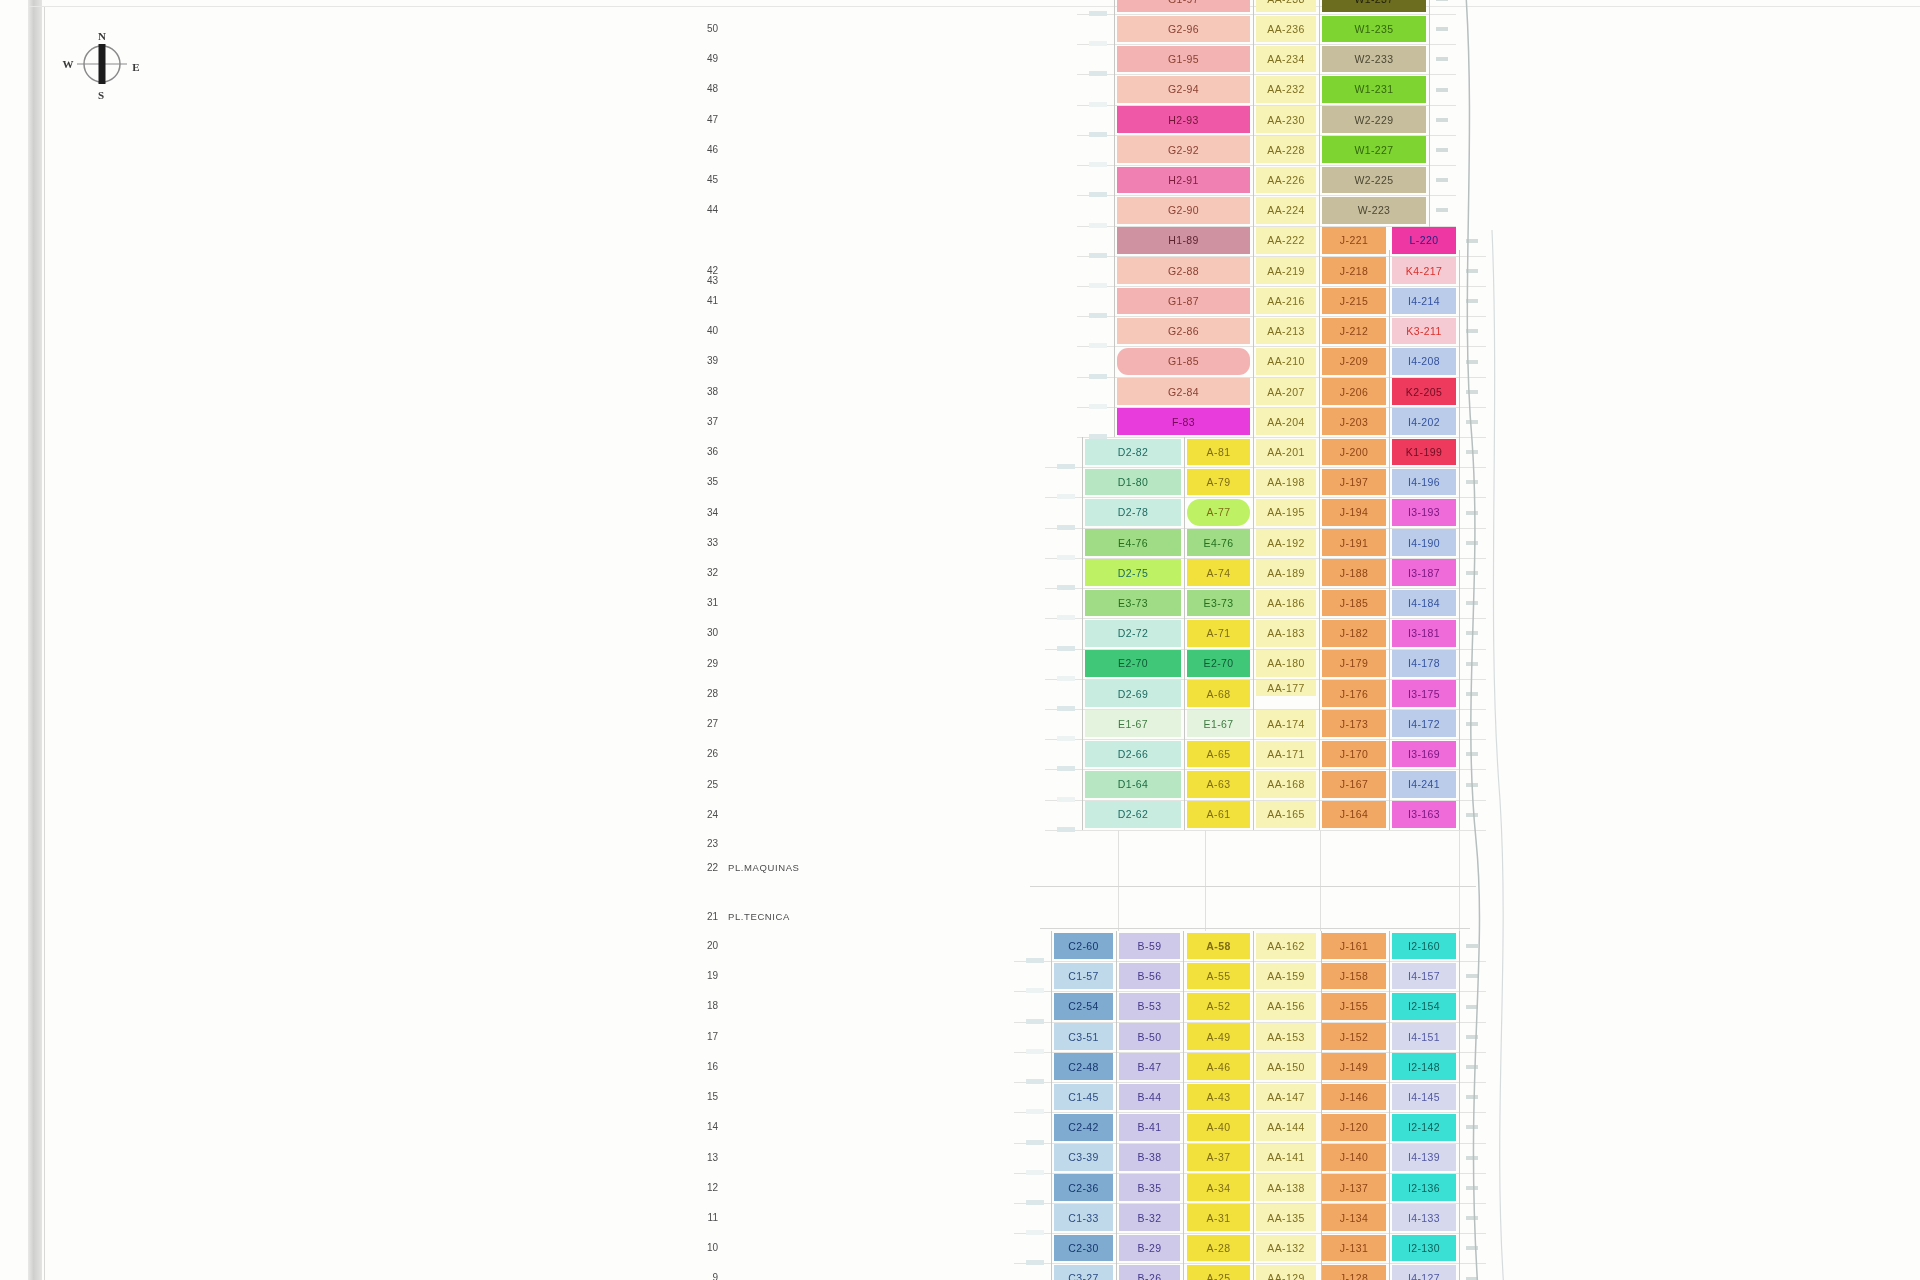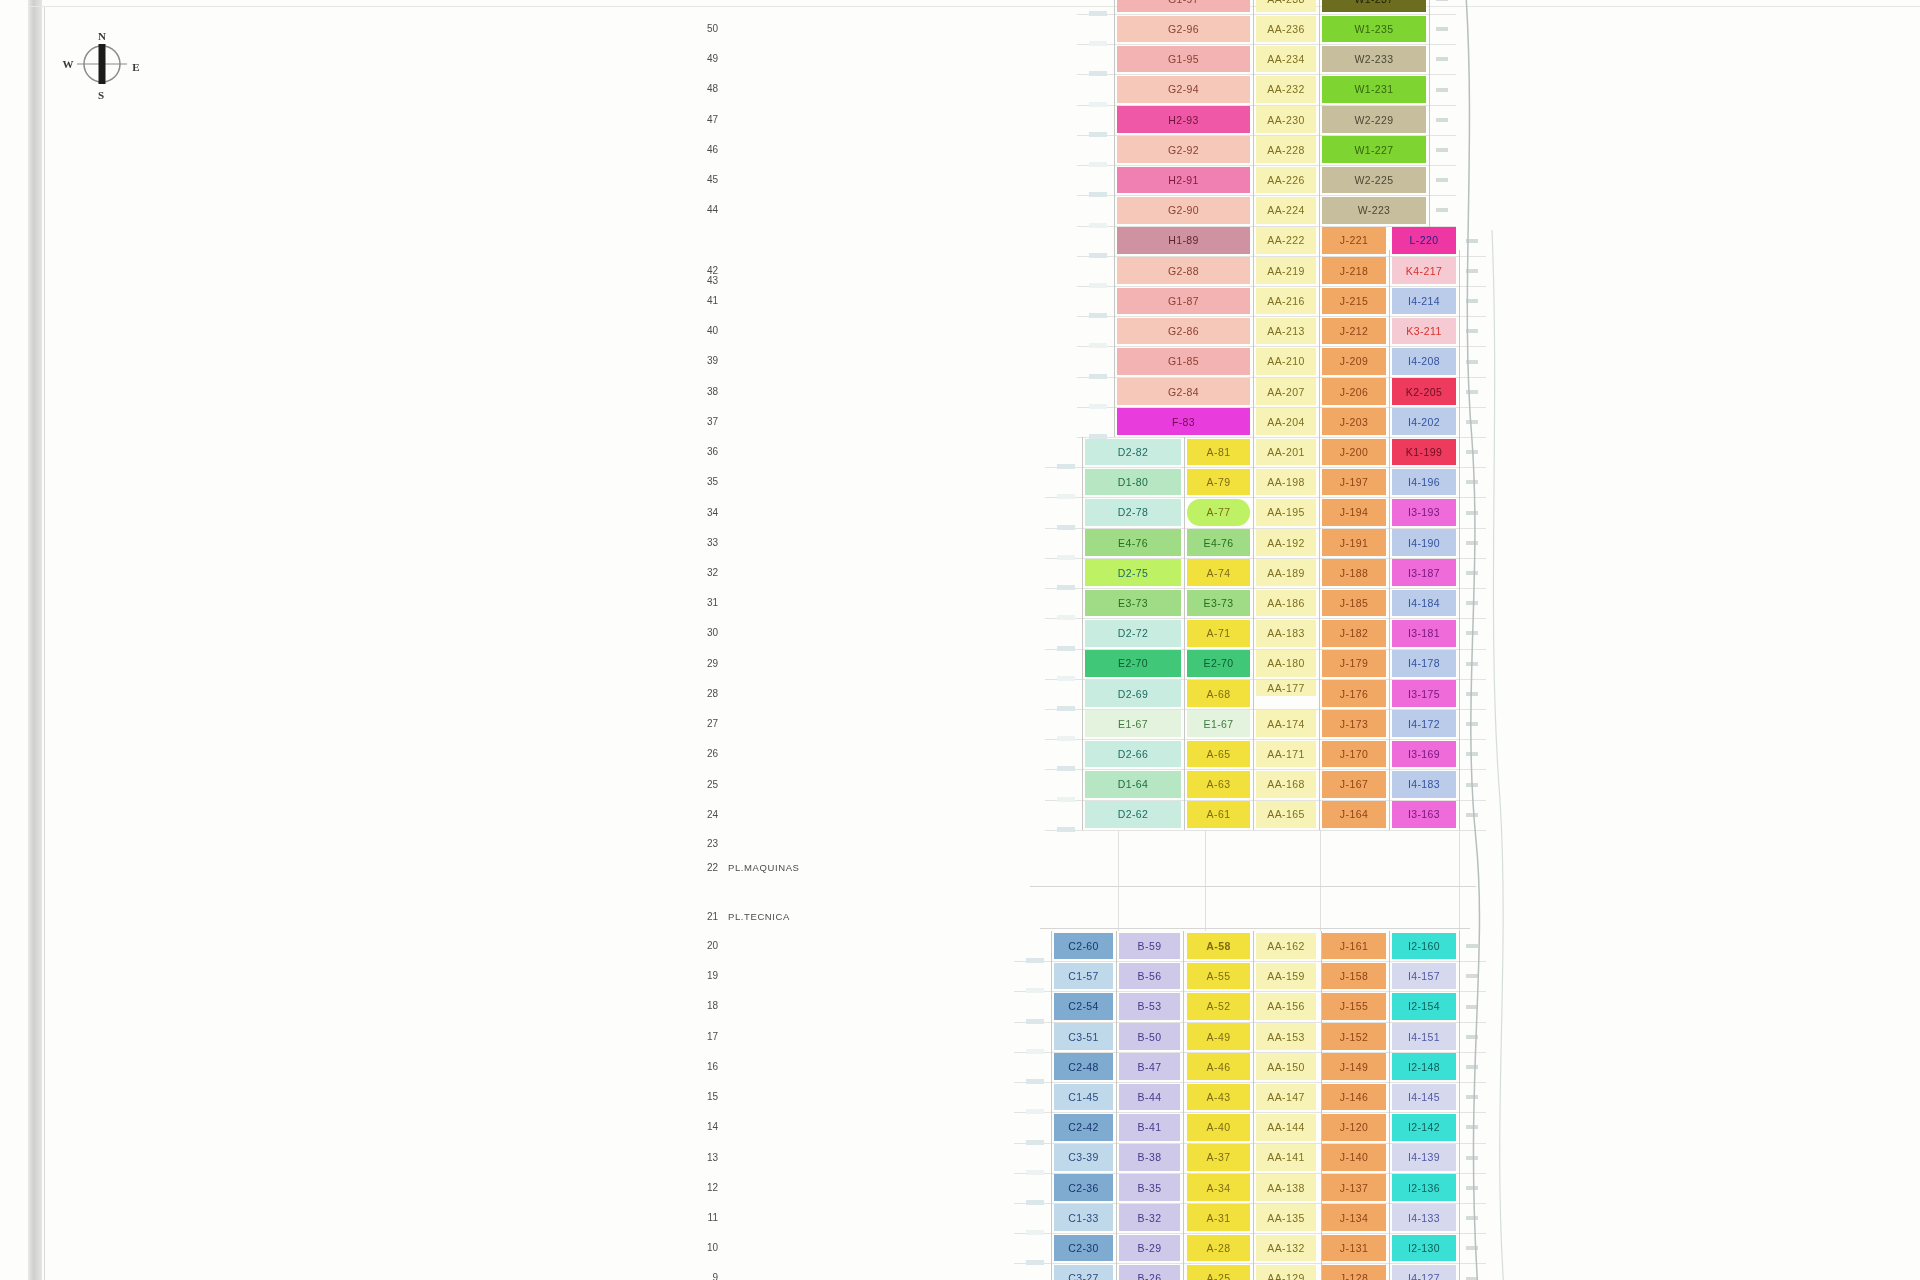--- a/index.html
+++ b/index.html
@@ -264,21 +264,21 @@
       <div class="cell" style="left: 1322px; top: 257.28px; width: 64px; height: 26.72px; background: rgb(242, 168, 101); color: rgb(141, 68, 20);">J-218</div>
       <div class="cell" style="left: 1392px; top: 257.28px; width: 64px; height: 26.72px; background: rgb(246, 202, 211); color: rgb(220, 47, 42);">K4-217</div>
       <div class="cell" style="left: 1117px; top: 287.5px; width: 133px; height: 26.72px; background: rgb(244, 179, 179); color: rgb(138, 64, 48);">G1-87</div>
       <div class="cell" style="left: 1256px; top: 287.5px; width: 60px; height: 26.72px; background: rgb(247, 242, 182); color: rgb(125, 111, 30);">AA-216</div>
       <div class="cell" style="left: 1322px; top: 287.5px; width: 64px; height: 26.72px; background: rgb(242, 168, 101); color: rgb(141, 68, 20);">J-215</div>
       <div class="cell" style="left: 1392px; top: 287.5px; width: 64px; height: 26.72px; background: rgb(186, 204, 233); color: rgb(51, 82, 159);">I4-214</div>
       <div class="cell" style="left: 1117px; top: 317.72px; width: 133px; height: 26.72px; background: rgb(246, 200, 186); color: rgb(138, 64, 48);">G2-86</div>
       <div class="cell" style="left: 1256px; top: 317.72px; width: 60px; height: 26.72px; background: rgb(247, 242, 182); color: rgb(125, 111, 30);">AA-213</div>
       <div class="cell" style="left: 1322px; top: 317.72px; width: 64px; height: 26.72px; background: rgb(242, 168, 101); color: rgb(141, 68, 20);">J-212</div>
       <div class="cell" style="left: 1392px; top: 317.72px; width: 64px; height: 26.72px; background: rgb(246, 202, 211); color: rgb(220, 47, 42);">K3-211</div>
-      <div class="cell" style="left: 1117px; top: 347.94px; width: 133px; height: 26.72px; background: rgb(244, 179, 179); color: rgb(138, 64, 48);">G1-85</div>
+      <div class="cell" style="left: 1117px; top: 347.94px; width: 133px; height: 26.72px; background: rgb(244, 179, 179); color: rgb(138, 64, 48); border-radius: 11px;">G1-85</div>
       <div class="cell" style="left: 1256px; top: 347.94px; width: 60px; height: 26.72px; background: rgb(247, 242, 182); color: rgb(125, 111, 30);">AA-210</div>
       <div class="cell" style="left: 1322px; top: 347.94px; width: 64px; height: 26.72px; background: rgb(242, 168, 101); color: rgb(141, 68, 20);">J-209</div>
       <div class="cell" style="left: 1392px; top: 347.94px; width: 64px; height: 26.72px; background: rgb(186, 204, 233); color: rgb(51, 82, 159);">I4-208</div>
       <div class="cell" style="left: 1117px; top: 378.16px; width: 133px; height: 26.72px; background: rgb(246, 200, 186); color: rgb(138, 64, 48);">G2-84</div>
       <div class="cell" style="left: 1256px; top: 378.16px; width: 60px; height: 26.72px; background: rgb(247, 242, 182); color: rgb(125, 111, 30);">AA-207</div>
       <div class="cell" style="left: 1322px; top: 378.16px; width: 64px; height: 26.72px; background: rgb(242, 168, 101); color: rgb(141, 68, 20);">J-206</div>
       <div class="cell" style="left: 1392px; top: 378.16px; width: 64px; height: 26.72px; background: rgb(238, 58, 93); color: rgb(112, 13, 34);">K2-205</div>
       <div class="cell" style="left: 1117px; top: 408.38px; width: 133px; height: 26.72px; background: rgb(233, 60, 220); color: rgb(109, 10, 80);">F-83</div>
       <div class="cell" style="left: 1256px; top: 408.38px; width: 60px; height: 26.72px; background: rgb(247, 242, 182); color: rgb(125, 111, 30);">AA-204</div>
       <div class="cell" style="left: 1322px; top: 408.38px; width: 64px; height: 26.72px; background: rgb(242, 168, 101); color: rgb(141, 68, 20);">J-203</div>
@@ -335,21 +335,21 @@
       <div class="cell" style="left: 1392px; top: 710.48px; width: 64px; height: 26.72px; background: rgb(186, 204, 233); color: rgb(51, 82, 159);">I4-172</div>
       <div class="cell" style="left: 1085px; top: 740.7px; width: 96px; height: 26.72px; background: rgb(201, 236, 225); color: rgb(29, 106, 96);">D2-66</div>
       <div class="cell" style="left: 1187px; top: 740.7px; width: 63px; height: 26.72px; background: rgb(242, 225, 60); color: rgb(126, 108, 21);">A-65</div>
       <div class="cell" style="left: 1256px; top: 740.7px; width: 60px; height: 26.72px; background: rgb(247, 242, 182); color: rgb(125, 111, 30);">AA-171</div>
       <div class="cell" style="left: 1322px; top: 740.7px; width: 64px; height: 26.72px; background: rgb(242, 168, 101); color: rgb(141, 68, 20);">J-170</div>
       <div class="cell" style="left: 1392px; top: 740.7px; width: 64px; height: 26.72px; background: rgb(238, 107, 217); color: rgb(124, 22, 128);">I3-169</div>
       <div class="cell" style="left: 1085px; top: 770.92px; width: 96px; height: 26.72px; background: rgb(182, 231, 194); color: rgb(30, 107, 68);">D1-64</div>
       <div class="cell" style="left: 1187px; top: 770.92px; width: 63px; height: 26.72px; background: rgb(242, 225, 60); color: rgb(126, 108, 21);">A-63</div>
       <div class="cell" style="left: 1256px; top: 770.92px; width: 60px; height: 26.72px; background: rgb(247, 242, 182); color: rgb(125, 111, 30);">AA-168</div>
       <div class="cell" style="left: 1322px; top: 770.92px; width: 64px; height: 26.72px; background: rgb(242, 168, 101); color: rgb(141, 68, 20);">J-167</div>
-      <div class="cell" style="left: 1392px; top: 770.92px; width: 64px; height: 26.72px; background: rgb(186, 204, 233); color: rgb(51, 82, 159);">I4-183</div>
+      <div class="cell" style="left: 1392px; top: 770.92px; width: 64px; height: 26.72px; background: rgb(186, 204, 233); color: rgb(51, 82, 159);">I4-241</div>
       <div class="cell" style="left: 1085px; top: 801.14px; width: 96px; height: 26.72px; background: rgb(201, 236, 225); color: rgb(29, 106, 96);">D2-62</div>
       <div class="cell" style="left: 1187px; top: 801.14px; width: 63px; height: 26.72px; background: rgb(242, 225, 60); color: rgb(126, 108, 21);">A-61</div>
       <div class="cell" style="left: 1256px; top: 801.14px; width: 60px; height: 26.72px; background: rgb(247, 242, 182); color: rgb(125, 111, 30);">AA-165</div>
       <div class="cell" style="left: 1322px; top: 801.14px; width: 64px; height: 26.72px; background: rgb(242, 168, 101); color: rgb(141, 68, 20);">J-164</div>
       <div class="cell" style="left: 1392px; top: 801.14px; width: 64px; height: 26.72px; background: rgb(238, 107, 217); color: rgb(124, 22, 128);">I3-163</div>
       <div class="cell" style="left: 1054px; top: 932.5px; width: 59px; height: 26.72px; background: rgb(128, 171, 209); color: rgb(22, 54, 110);">C2-60</div>
       <div class="cell" style="left: 1119px; top: 932.5px; width: 61px; height: 26.72px; background: rgb(207, 201, 233); color: rgb(68, 57, 139);">B-59</div>
       <div class="cell" style="left: 1187px; top: 932.5px; width: 63px; height: 26.72px; background: rgb(242, 225, 60); color: rgb(126, 108, 21); font-weight: bold;">A-58</div>
       <div class="cell" style="left: 1256px; top: 932.5px; width: 60px; height: 26.72px; background: rgb(247, 242, 182); color: rgb(125, 111, 30);">AA-162</div>
       <div class="cell" style="left: 1322px; top: 932.5px; width: 64px; height: 26.72px; background: rgb(242, 168, 101); color: rgb(141, 68, 20);">J-161</div>

